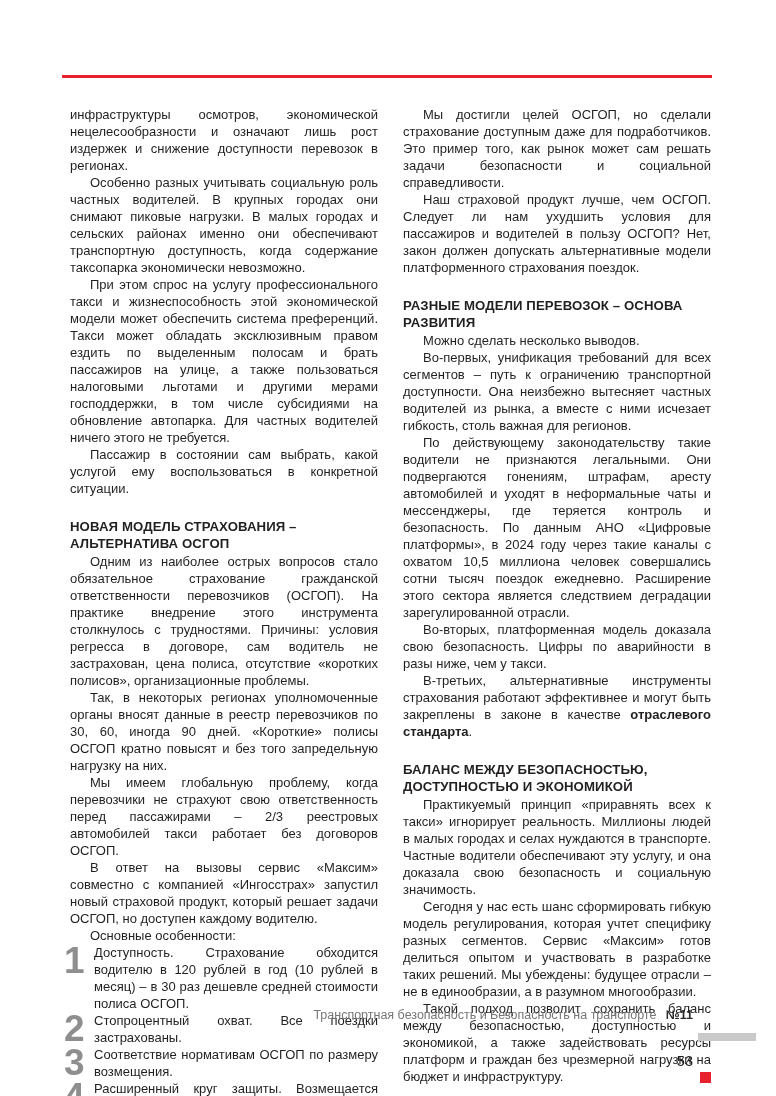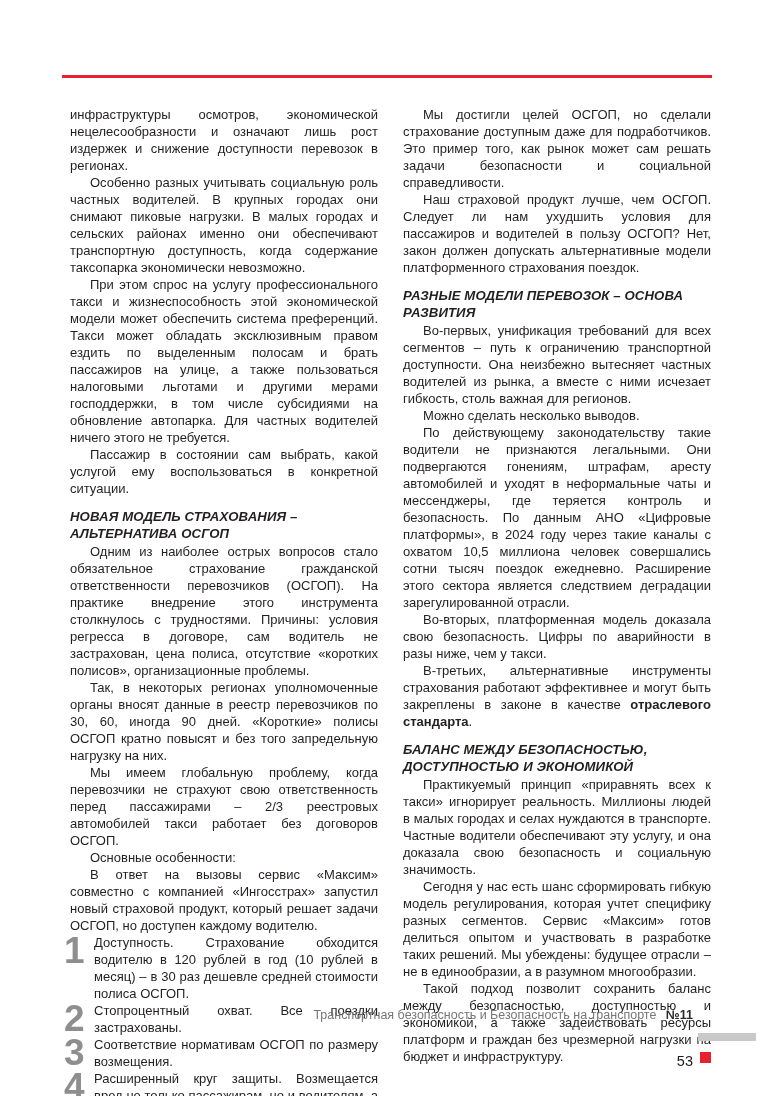--- a/index.html
+++ b/index.html
@@ -32,23 +32,22 @@
     margin: 0;
     text-align: justify;
     hyphens: auto;
     overflow-wrap: break-word;
   }
   .col p.indent { text-indent: 20px; }
   .sect {
     font-weight: bold;
     font-size: 13.2px;
     line-height: 17px;
-    margin: 11px 0 1px 0;
+    margin: 21px 0 1px 0;
     letter-spacing: 0.1px;
-    font-style: italic;
   }
   .li-row { display: flex; margin: 0; }
   .num {
     flex: 0 0 30px;
     margin-left: -6px;
     width: 30px;
     font-size: 37px;
     line-height: 33px;
     font-weight: bold;
     color: #8e8e8e;
@@ -105,22 +104,22 @@
   <div class="content">
     <div class="col" id="left-col">
         <p>инфраструктуры осмотров, экономической нецелесообразности и означают лишь рост издержек и снижение доступности перевозок в регионах.</p>
         <p class="indent">Особенно разных учитывать социальную роль частных водителей. В крупных городах они снимают пиковые нагрузки. В малых городах и сельских районах именно они обеспечивают транспортную доступность, когда содержание таксопарка экономически невозможно.</p>
         <p class="indent">При этом спрос на услугу профессионального такси и жизнеспособность этой экономической модели может обеспечить система преференций. Такси может обладать эксклюзивным правом ездить по выделенным полосам и брать пассажиров на улице, а также пользоваться налоговыми льготами и другими мерами господдержки, в том числе субсидиями на обновление автопарка. Для частных водителей ничего этого не требуется.</p>
         <p class="indent">Пассажир в состоянии сам выбрать, какой услугой ему воспользоваться в конкретной ситуации.</p>
         <div class="sect">НОВАЯ МОДЕЛЬ СТРАХОВАНИЯ – АЛЬТЕРНАТИВА ОСГОП</div>
         <p class="indent">Одним из наиболее острых вопросов стало обязательное страхование гражданской ответственности перевозчиков (ОСГОП). На практике внедрение этого инструмента столкнулось с трудностями. Причины: условия регресса в договоре, сам водитель не застрахован, цена полиса, отсутствие «коротких полисов», организационные проблемы.</p>
         <p class="indent">Так, в некоторых регионах уполномоченные органы вносят данные в реестр перевозчиков по 30, 60, иногда 90 дней. «Короткие» полисы ОСГОП кратно повысят и без того запредельную нагрузку на них.</p>
         <p class="indent">Мы имеем глобальную проблему, когда перевозчики не страхуют свою ответственность перед пассажирами – 2/3 реестровых автомобилей такси работает без договоров ОСГОП.</p>
+        <p class="indent">В ответ на вызовы сервис «Максим» совместно с компанией «Ингосстрах» запустил новый страховой продукт, который решает задачи ОСГОП, но доступен каждому водителю.</p>
         <p class="indent">Основные особенности:</p>
-        <p class="indent">В ответ на вызовы сервис «Максим» совместно с компанией «Ингосстрах» запустил новый страховой продукт, который решает задачи ОСГОП, но доступен каждому водителю.</p>
         <div class="li-row">
           <div class="num">1</div>
           <div class="li-text">Доступность. Страхование обходится водителю в 120 рублей в год (10 рублей в месяц) – в 30 раз дешевле средней стоимости полиса ОСГОП.</div>
         </div>
         <div class="li-row">
           <div class="num">2</div>
           <div class="li-text">Стопроцентный охват. Все поездки застрахованы.</div>
         </div>
         <div class="li-row">
           <div class="num">3</div>
@@ -128,22 +127,22 @@
         </div>
         <div class="li-row">
           <div class="num">4</div>
           <div class="li-text">Расширенный круг защиты. Возмещается вред не только пассажирам, но и водителям, а также пешеходам.</div>
         </div>
       </div>
     <div class="col" id="right-col">
         <p class="indent">Мы достигли целей ОСГОП, но сделали страхование доступным даже для подработчиков. Это пример того, как рынок может сам решать задачи безопасности и социальной справедливости.</p>
         <p class="indent">Наш страховой продукт лучше, чем ОСГОП. Следует ли нам ухудшить условия для пассажиров и водителей в пользу ОСГОП? Нет, закон должен допускать альтернативные модели платформенного страхования поездок.</p>
         <div class="sect">РАЗНЫЕ МОДЕЛИ ПЕРЕВОЗОК – ОСНОВА РАЗВИТИЯ</div>
+        <p class="indent">Можно сделать несколько выводов.</p>
         <p class="indent">Во-первых, унификация требований для всех сегментов – путь к ограничению транспортной доступности. Она неизбежно вытесняет частных водителей из рынка, а вместе с ними исчезает гибкость, столь важная для регионов.</p>
-        <p class="indent">Можно сделать несколько выводов.</p>
         <p class="indent">По действующему законодательству такие водители не признаются легальными. Они подвергаются гонениям, штрафам, аресту автомобилей и уходят в неформальные чаты и мессенджеры, где теряется контроль и безопасность. По данным АНО «Цифровые платформы», в 2024 году через такие каналы с охватом 10,5 миллиона человек совершались сотни тысяч поездок ежедневно. Расширение этого сектора является следствием деградации зарегулированной отрасли.</p>
         <p class="indent">Во-вторых, платформенная модель доказала свою безопасность. Цифры по аварийности в разы ниже, чем у такси.</p>
         <p class="indent">В-третьих, альтернативные инструменты страхования работают эффективнее и могут быть закреплены в законе в качестве <b>отраслевого стандарта</b>.</p>
         <div class="sect">БАЛАНС МЕЖДУ БЕЗОПАСНОСТЬЮ, ДОСТУПНОСТЬЮ И ЭКОНОМИКОЙ</div>
         <p class="indent">Практикуемый принцип «приравнять всех к такси» игнорирует реальность. Миллионы людей в малых городах и селах нуждаются в транспорте. Частные водители обеспечивают эту услугу, и она доказала свою безопасность и социальную значимость.</p>
         <p class="indent">Сегодня у нас есть шанс сформировать гибкую модель регулирования, которая учтет специфику разных сегментов. Сервис «Максим» готов делиться опытом и участвовать в разработке таких решений. Мы убеждены: будущее отрасли – не в единообразии, а в разумном многообразии.</p>
         <p class="indent">Такой подход позволит сохранить баланс между безопасностью, доступностью и экономикой, а также задействовать ресурсы платформ и граждан без чрезмерной нагрузки на бюджет и инфраструктуру.<span class="endmark"></span></p>
       </div>
   </div>
 

